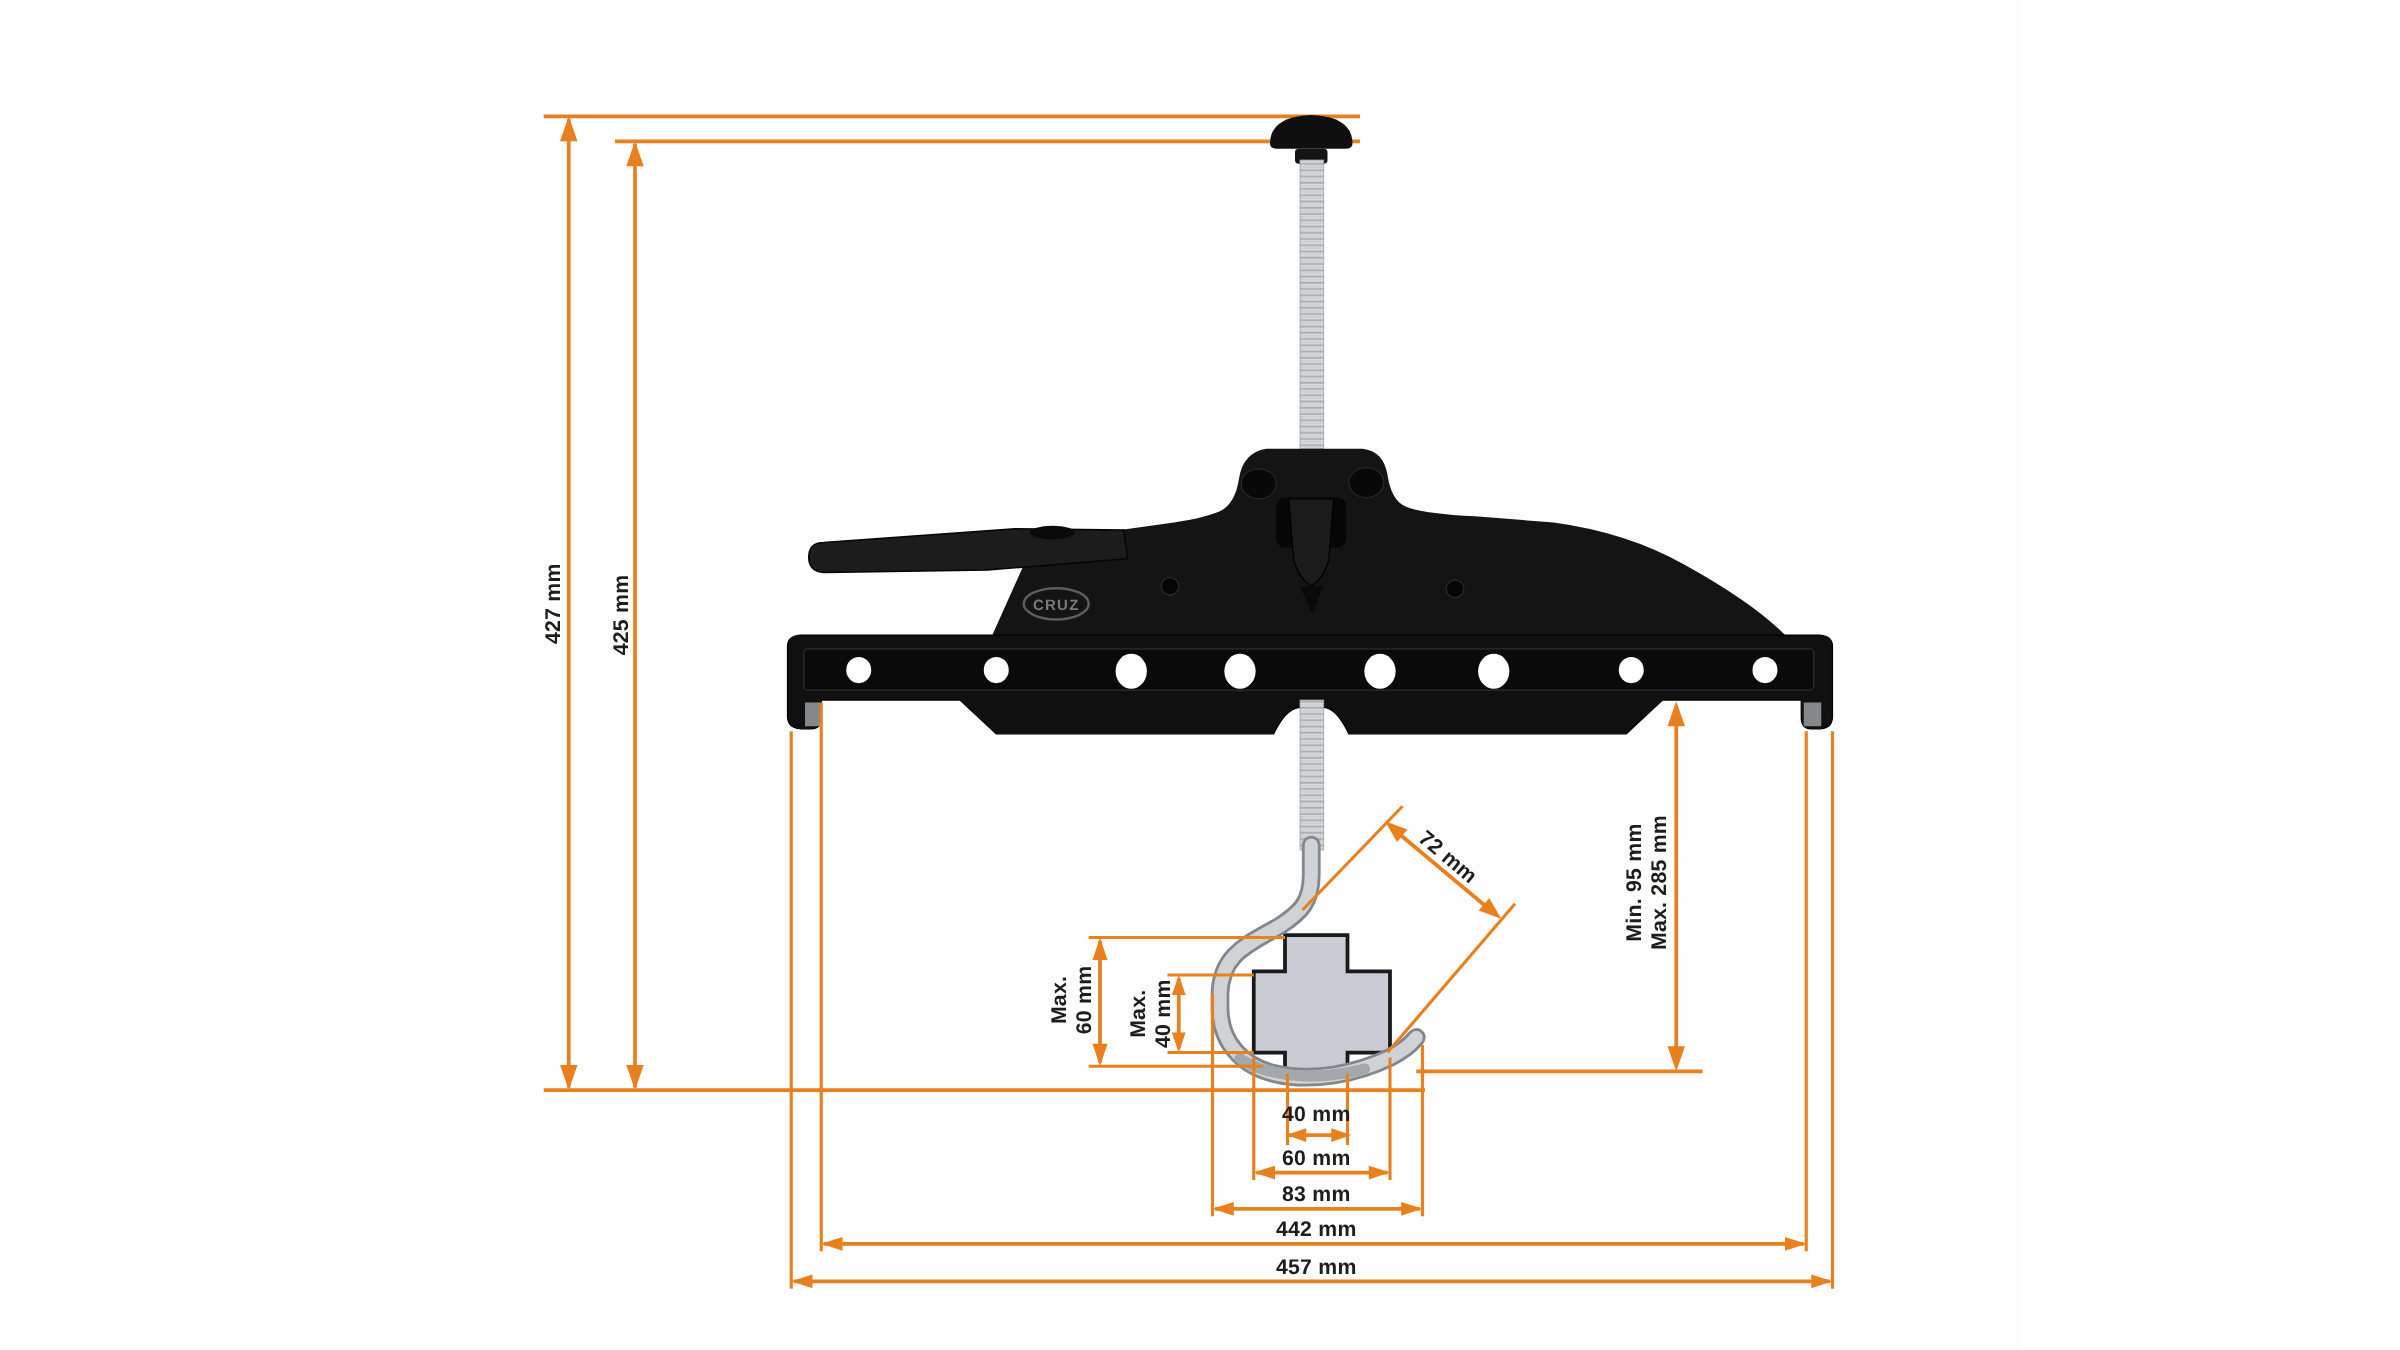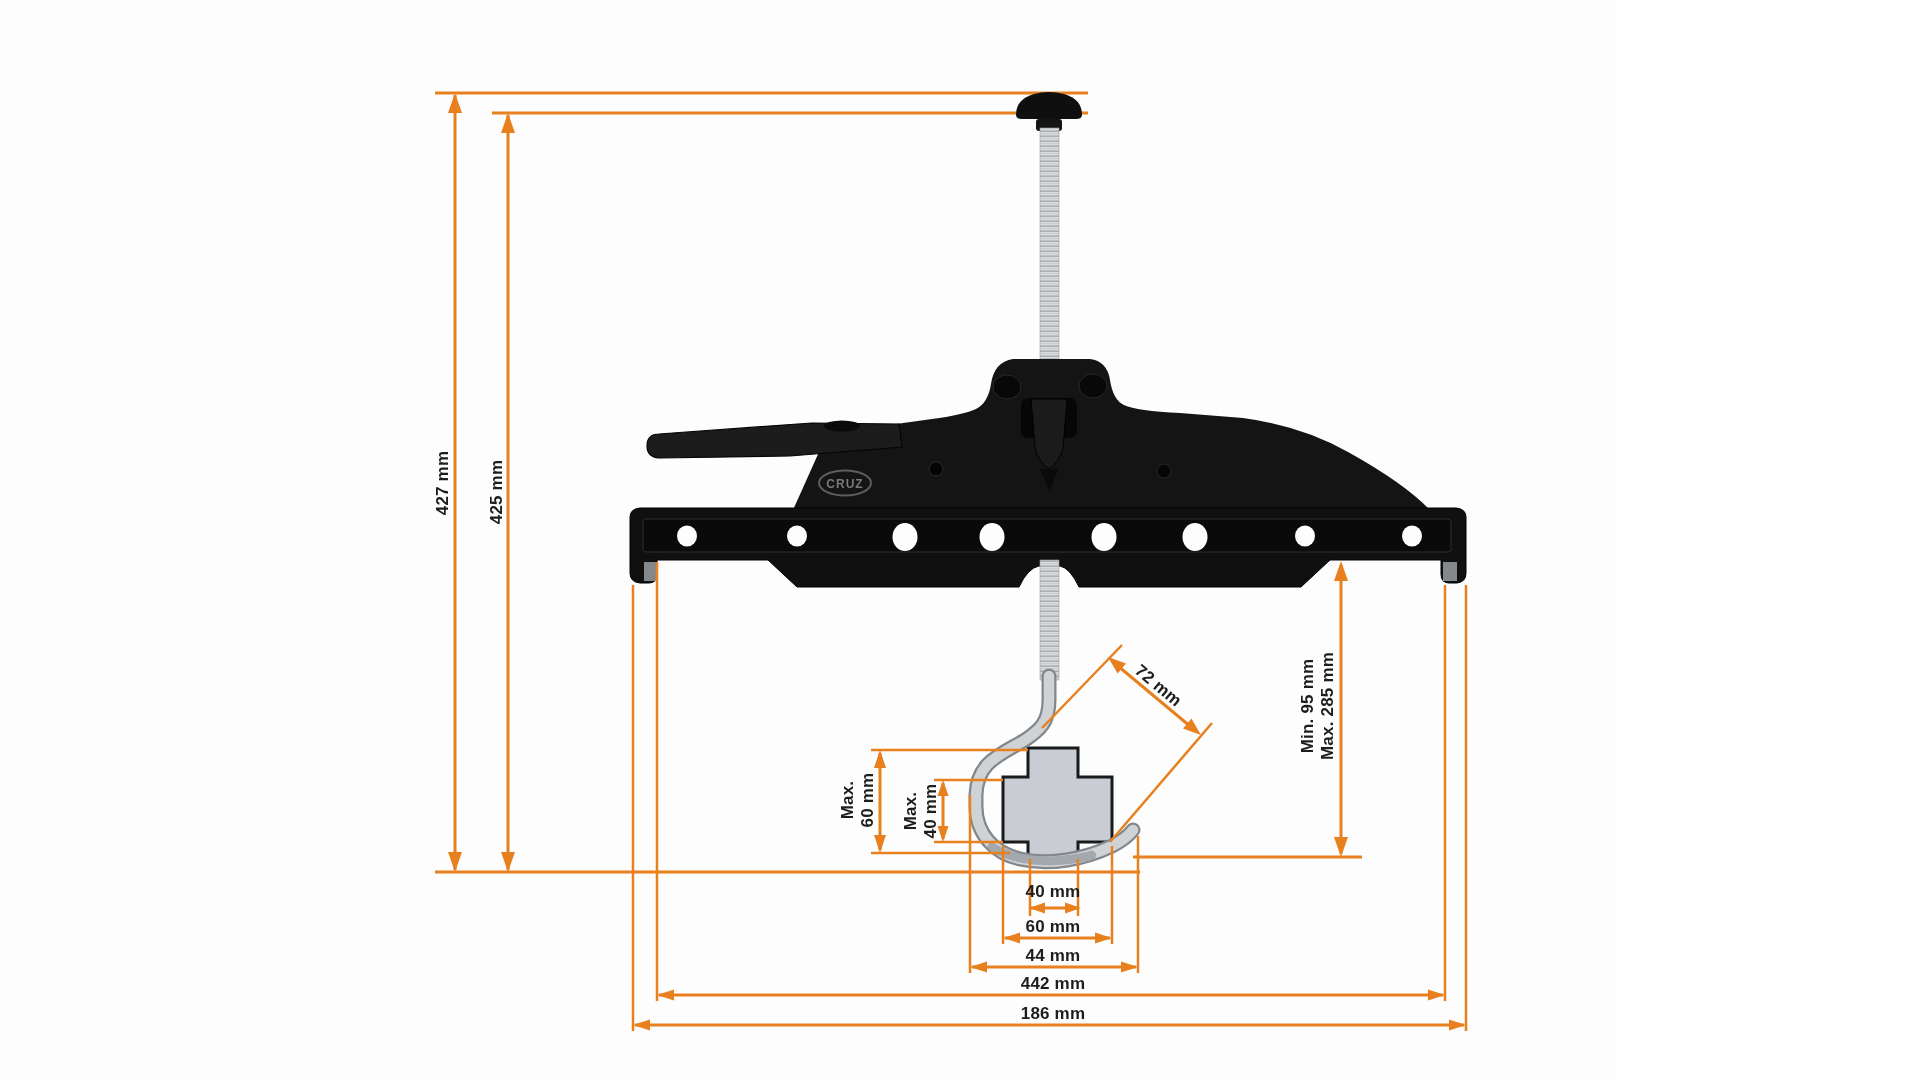--- a/index.html
+++ b/index.html
@@ -195,17 +195,17 @@
     <div>60 mm</div>
   </div>
 
   <div class="dim-label rot90 two-line" style="left:921px;top:811px;">
     <div>Max.</div>
     <div>40 mm</div>
   </div>
 
   <div class="dim-label" style="left:1053px;top:892px;">40 mm</div>
   <div class="dim-label" style="left:1053px;top:927px;">60 mm</div>
-  <div class="dim-label" style="left:1053px;top:956px;">44 mm</div>
+  <div class="dim-label" style="left:1053px;top:956px;">83 mm</div>
   <div class="dim-label" style="left:1053px;top:984px;text-align:right;">442 mm</div>
-  <div class="dim-label" style="left:1053px;top:1014px;">186 mm</div>
+  <div class="dim-label" style="left:1053px;top:1014px;">457 mm</div>
 
 </div>
 
 </body></html>

